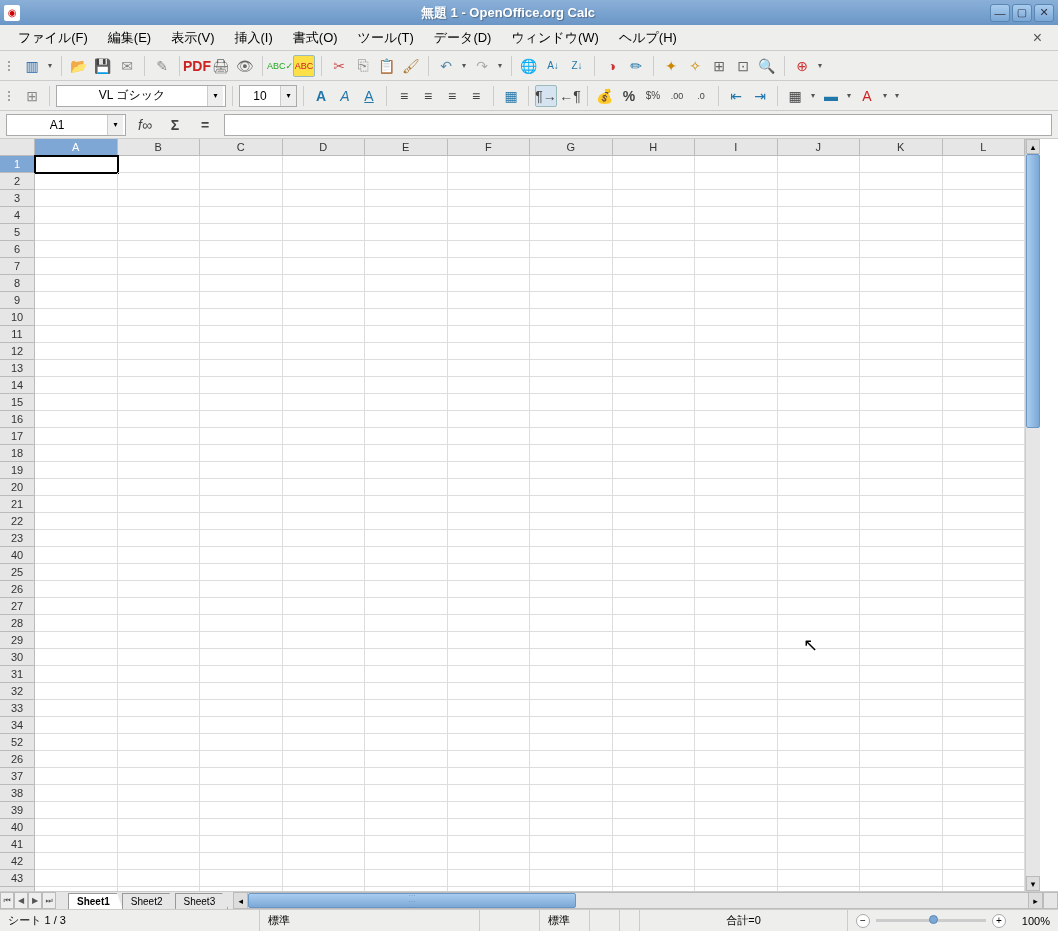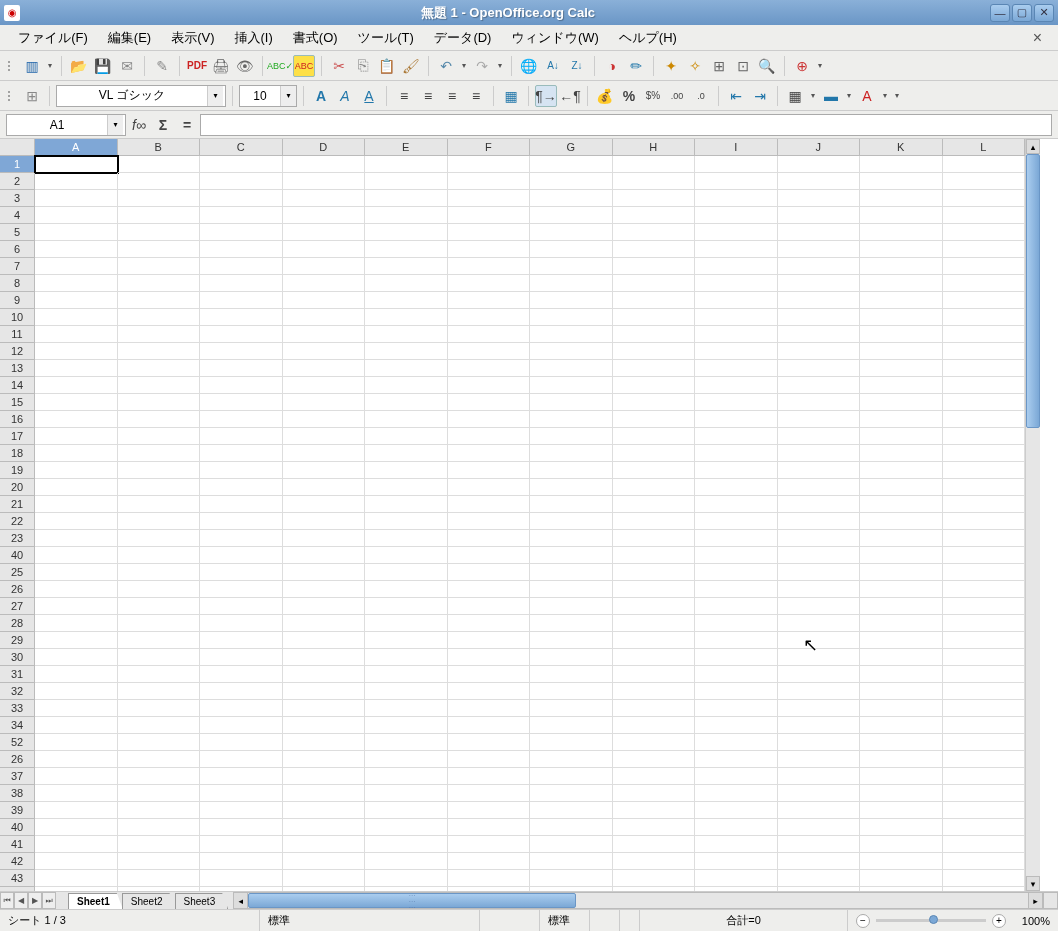--- a/index.html
+++ b/index.html
@@ -28,21 +28,21 @@
 .combo { height: 22px; background: #fff; border: 1px solid #aaa; display: flex; align-items: center; font-size: 12px; }
 .combo input { border: none; outline: none; font-size: 12px; padding: 0 4px; height: 100%; text-align: center; }
 .combo .cbtn { width: 16px; height: 100%; display: flex; align-items: center; justify-content: center; font-size: 8px; border-left: 1px solid #ccc; cursor: pointer; background:#eee; }
 
 .fontname { width: 170px; }
 .fontname input { width: 150px; }
 .fontsize { width: 58px; }
 .fontsize input { width: 40px; }
 
 
-.formulabar { height: 28px; background: #eeeeec; border-bottom: 1px solid #ccc; display: flex; align-items: center; padding: 3px 6px; gap: 2px; }
+.formulabar { height: 28px; background: #eeeeec; border-bottom: 1px solid #ccc; display: flex; align-items: center; padding: 3px 6px; gap: 8px; }
 .cellref { width: 120px; }
 .cellref input { width: 100px; }
 .formula-input { flex: 1; height: 22px; background: #fff; border: 1px solid #aaa; padding: 0 4px; font-size: 12px; }
 
 
 .sheet-area { flex: 1; display: flex; overflow: hidden; background:#fff; position:relative; }
 .sheet { display: grid; grid-template-columns: 35px repeat(12, 82.5px); grid-auto-rows: 17px; position: relative; }
 .colhdr, .rowhdr, .corner { background: #e6e6e6; border-right: 1px solid #bbb; border-bottom: 1px solid #bbb; font-size: 11px; display: flex; align-items: center; justify-content: center; color:#333; cursor:pointer; }
 .corner { background:#e6e6e6; }
 .colhdr.sel, .rowhdr.sel { background: #7fa7d6; color:#fff; }
@@ -113,21 +113,21 @@
     </div>
   <div class="tbtn" style="color:#26a">▥</div>
   <div class="drop">▾</div>
   <div class="sep"></div>
   <div class="tbtn" style="color:#ca6">📂</div>
   <div class="tbtn" style="color:#888">💾</div>
   <div class="tbtn" style="color:#888">✉</div>
   <div class="sep"></div>
   <div class="tbtn" style="color:#888">✎</div>
   <div class="sep"></div>
-  <div class="tbtn" style="color:#c22;font-size:10px;font-weight:bold">PDF</div>
+  <div class="tbtn" style="color:#c22;font-size:14px;font-weight:bold">PDF</div>
   <div class="tbtn" style="color:#666">🖨</div>
   <div class="tbtn" style="color:#666">👁</div>
   <div class="sep"></div>
   <div class="tbtn" style="color:#2a2;font-size:9px">ABC✓</div>
   <div class="tbtn" style="color:#c22;font-size:9px;background:#fde047;border-color:#9bb">ABC</div>
   <div class="sep"></div>
   <div class="tbtn" style="color:#c55">✂</div>
   <div class="tbtn" style="color:#888">⎘</div>
   <div class="tbtn" style="color:#888">📋</div>
   <div class="tbtn" style="color:#a73">🖌</div>

